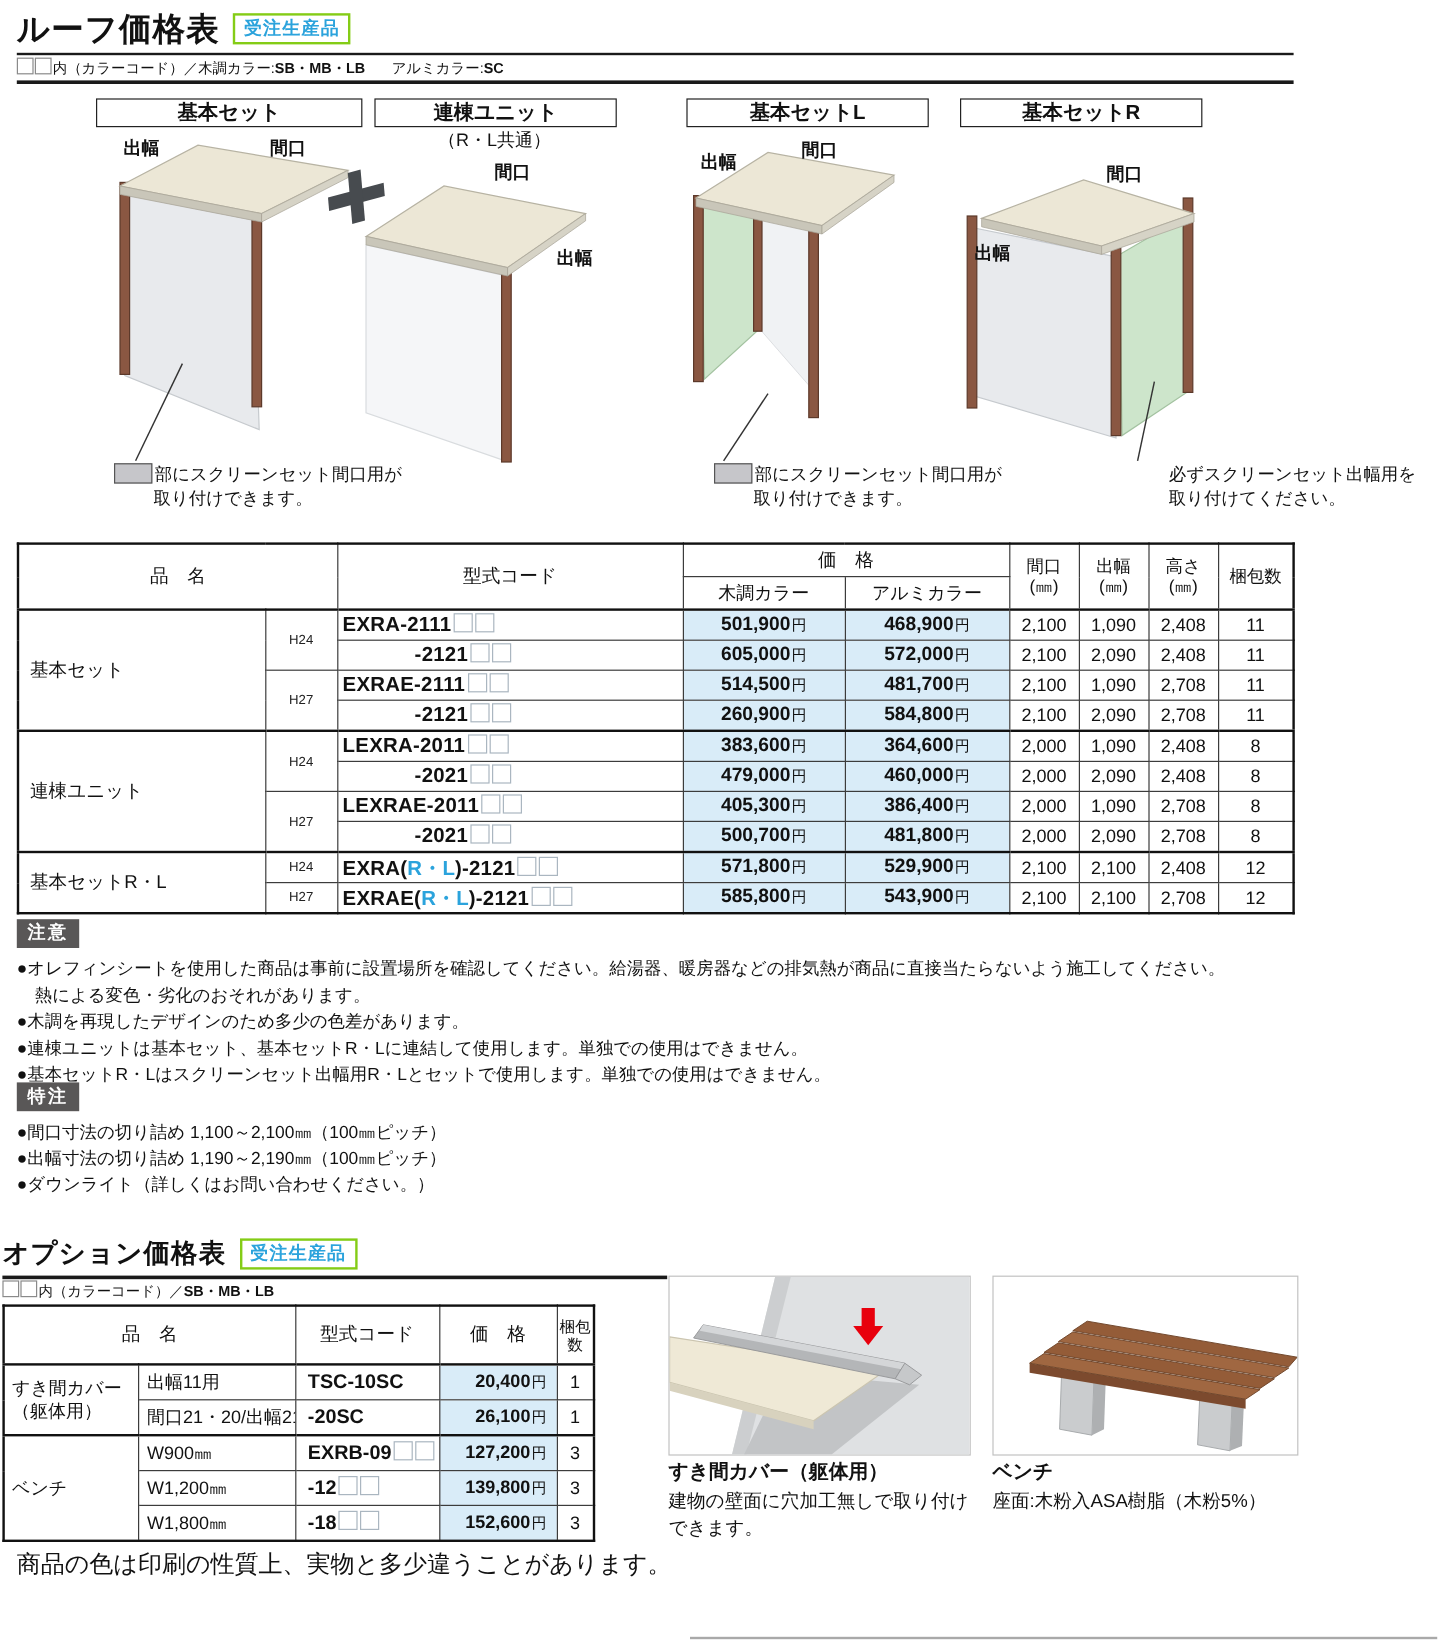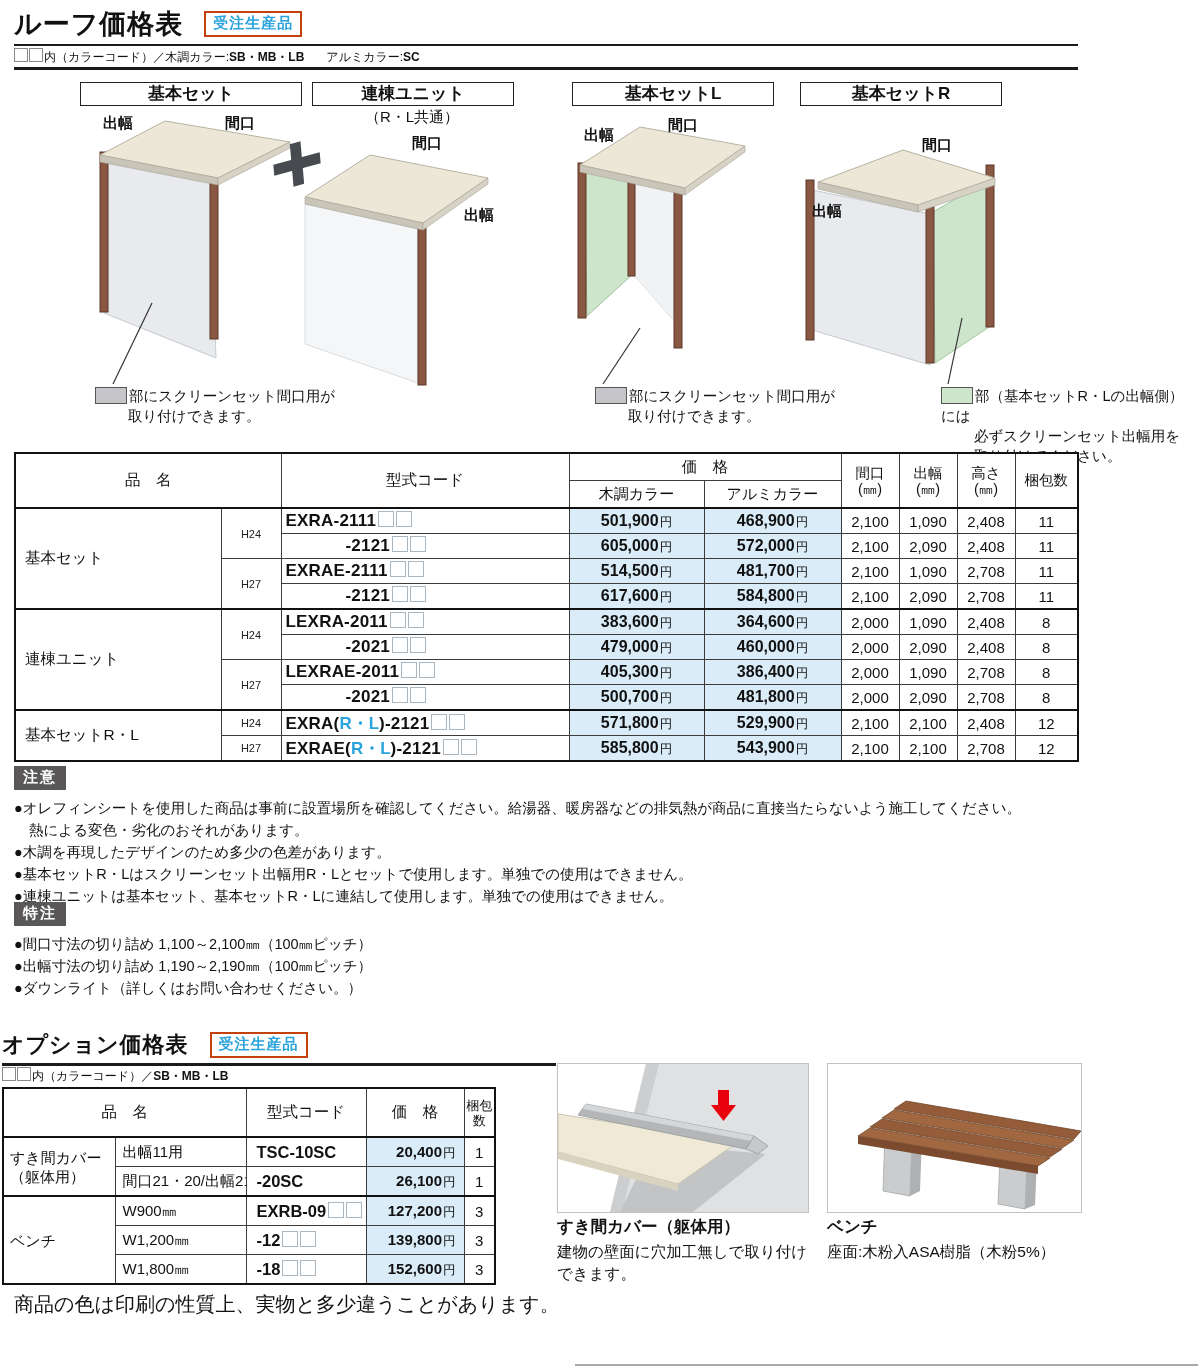--- a/index.html
+++ b/index.html
@@ -2,21 +2,21 @@
 <html><head>
 <meta charset="utf-8">
 <style>
   html,body{margin:0;padding:0;background:#fff;}
   .page{position:relative;width:1198px;height:1368px;background:#fff;overflow:hidden;
         font-family:"Liberation Sans","DejaVu Sans",sans-serif;color:#111;}
   .abs{position:absolute;}
 
   
   .main-title{font-size:27px;font-weight:bold;letter-spacing:1px;}
-  .order-badge{display:inline-block;margin-left:21px;border:2px solid #c2410c;color:#2ba3dc;
+  .order-badge{display:inline-block;margin-left:11px;border:2px solid #84cc16;color:#2ba3dc;
                font-size:15px;font-weight:600;padding:1px 7px 2px;vertical-align:5px;letter-spacing:1px;}
   .rule{background:#1a1a1a;}
   .cc-line{font-size:12px;white-space:nowrap;}
   .cc-sq{display:inline-block;width:12px;height:12px;border:1px solid #8a8a8a;background:#fff;
          margin:0 1px -1px 0;}
   .cc-bold{font-weight:bold;}
   .cc-mid{margin-left:22px;}
 
   
   .band{left:0;top:78px;width:1198px;height:372px;}
@@ -155,21 +155,20 @@
 
     <div class="dnote" style="left:95px;top:308px;">
       <div><span class="swatch sw-gray"></span><span>部にスクリーンセット間口用が</span></div>
       <div class="cont">取り付けできます。</div>
     </div>
     <div class="dnote" style="left:595px;top:308px;">
       <div><span class="swatch sw-gray"></span><span>部にスクリーンセット間口用が</span></div>
       <div class="cont">取り付けできます。</div>
     </div>
     <div class="dnote" style="left:941px;top:308px;">
-      <div><span class="swatch sw-green"></span><span>部（基本セットR・Lの出幅側）には</span></div>
       <div class="cont">必ずスクリーンセット出幅用を</div>
       <div class="cont">取り付けてください。</div>
     </div>
   </div>
 
   <table class="mtable abs" style="left:14px;top:452px;">
     <colgroup>
       <col style="width:206px">
         <col style="width:60px">
         <col style="width:288px">
@@ -230,21 +229,21 @@
         <td class="code"><span class="cpre">EXRAE-2111</span><span class="csq"></span><span class="csq"></span></td>
         <td class="price"><span class="pnum">514,500</span><span class="yen">円</span></td>
         <td class="price"><span class="pnum">481,700</span><span class="yen">円</span></td>
         <td class="dimv">2,100</td>
         <td class="dimv">1,090</td>
         <td class="dimv">2,708</td>
         <td class="kcell">11</td>
       </tr>
       <tr>
         <td class="code sub"><span class="cpre">-2121</span><span class="csq"></span><span class="csq"></span></td>
-        <td class="price"><span class="pnum">617,600</span><span class="yen">円</span></td>
+        <td class="price"><span class="pnum">260,900</span><span class="yen">円</span></td>
         <td class="price"><span class="pnum">584,800</span><span class="yen">円</span></td>
         <td class="dimv">2,100</td>
         <td class="dimv">2,090</td>
         <td class="dimv">2,708</td>
         <td class="kcell">11</td>
       </tr>
       <tr class="sec">
         <td class="gname" rowspan="4">連棟ユニット</td>
         <td class="hcell" rowspan="2">H24</td>
         <td class="code"><span class="cpre">LEXRA-2011</span><span class="csq"></span><span class="csq"></span></td>
@@ -306,22 +305,22 @@
       </tr>
     </tbody>
   </table>
 
   <div class="abs" style="left:14px;top:766px;">
     <span class="nbadge">注意</span>
     <div class="nitems">
       <div><span>●</span><span>オレフィンシートを使用した商品は事前に設置場所を確認してください。給湯器、暖房器などの排気熱が商品に直接当たらないよう施工してください。</span></div>
       <div style="padding-left:15px;"><span>熱による変色・劣化のおそれがあります。</span></div>
       <div><span>●</span><span>木調を再現したデザインのため多少の色差があります。</span></div>
+      <div><span>●</span><span>連棟ユニットは基本セット、基本セットR・Lに連結して使用します。単独での使用はできません。</span></div>
       <div><span>●</span><span>基本セットR・Lはスクリーンセット出幅用R・Lとセットで使用します。単独での使用はできません。</span></div>
-      <div><span>●</span><span>連棟ユニットは基本セット、基本セットR・Lに連結して使用します。単独での使用はできません。</span></div>
     </div>
   </div>
 
   <div class="abs" style="left:14px;top:902px;">
     <span class="nbadge">特注</span>
     <div class="nitems">
       <div><span>●</span><span>間口寸法の切り詰め 1,100～2,100㎜（100㎜ピッチ）</span></div>
       <div><span>●</span><span>出幅寸法の切り詰め 1,190～2,190㎜（100㎜ピッチ）</span></div>
       <div><span>●</span><span>ダウンライト（詳しくはお問い合わせください。）</span></div>
     </div>

